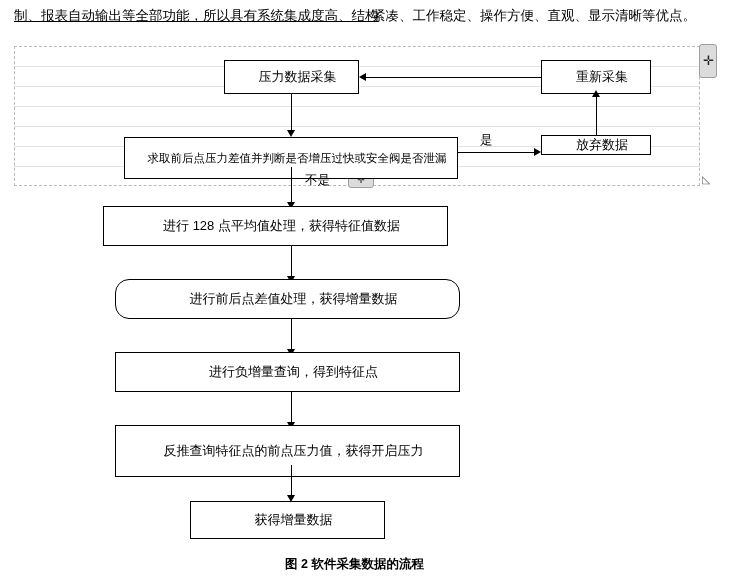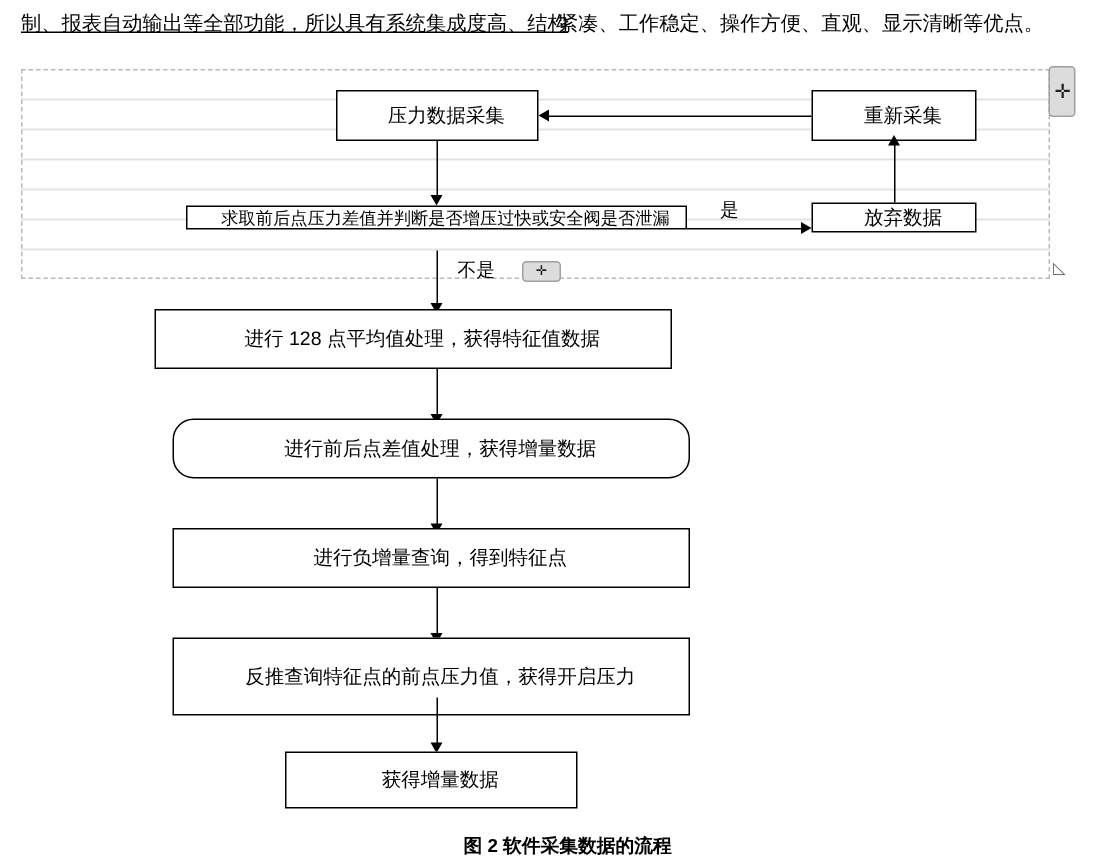--- a/index.html
+++ b/index.html
@@ -146,21 +146,20 @@
     font-size: 12.5px;
     color: #000;
     white-space: nowrap;
   }
   .caption {
     position: absolute;
     font-size: 12.5px;
     font-weight: bold;
     color: #000;
     white-space: nowrap;
-    margin-left: 24px;
   }
 </style>
 </head>
 <body>
 
 <div class="page">
 
   <div class="para" id="para-top-left">制、报表自动输出等全部功能，所以具有系统集成度高、结构</div>
   <div class="para" id="para-top-right">紧凑、工作稳定、操作方便、直观、显示清晰等优点。</div>
 
@@ -175,21 +174,21 @@
   <div class="box" style="left:224px; top:60px; width:135px; height:34px;">压力数据采集</div>
 
   <div class="box" style="left:541px; top:60px; width:110px; height:34px;">重新采集</div>
 
   <div class="hline" style="left:366px; top:77px; width:175px;"></div>
   <div class="arrow-left" style="left:359px; top:73px;"></div>
 
   <div class="vline" style="left:291px; top:94px; height:38px;"></div>
   <div class="arrow-down" style="left:287px; top:130px;"></div>
 
-  <div class="box small-text" style="left:124px; top:137px; width:334px; height:16px;text-align:center;">求取前后点压力差值并判断是否增压过快或安全阀是否泄漏</div>
+  <div class="box small-text" style="left:124px; top:137px; width:334px; height:42px;text-align:center;">求取前后点压力差值并判断是否增压过快或安全阀是否泄漏</div>
 
   <div class="box" style="left:541px; top:135px; width:110px; height:20px;">放弃数据</div>
 
   <div class="hline" style="left:458px; top:152px; width:76px;"></div>
   <div class="arrow-right" style="left:534px; top:148px;"></div>
   <div class="flow-label" style="left:480px; top:132px;">是</div>
 
   <div class="vline" style="left:596px; top:94px; height:41px;"></div>
   <div class="arrow-down" style="left:592px; top:90px; border-top:none; border-bottom:7px solid #000;"></div>
 

